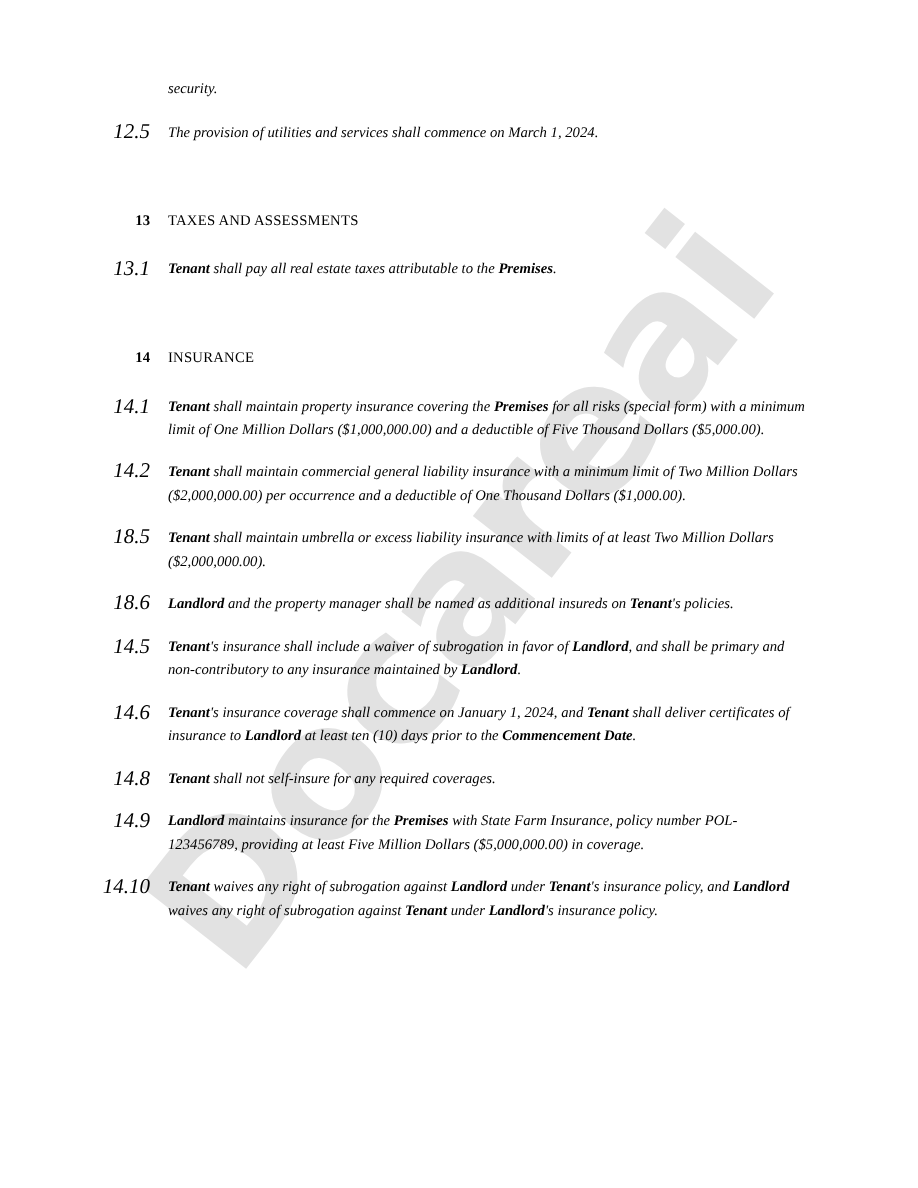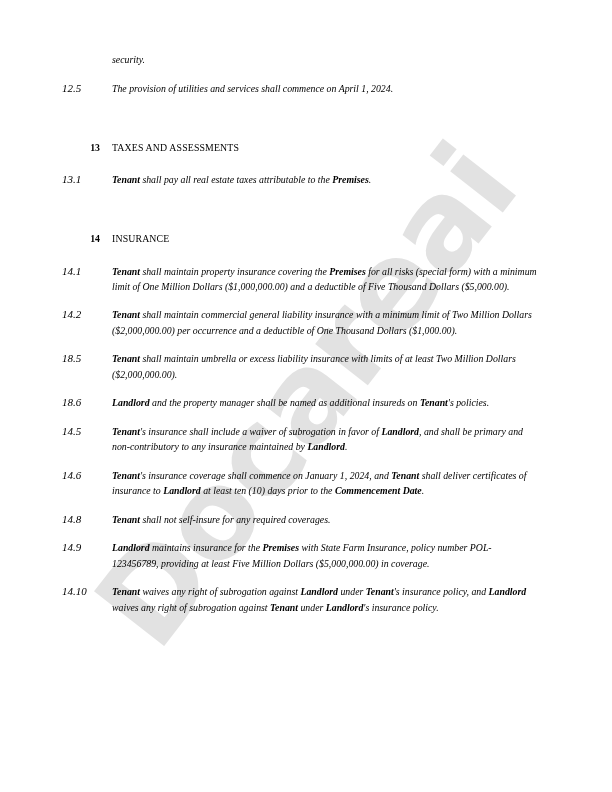--- a/index.html
+++ b/index.html
@@ -55,21 +55,22 @@
 
   .block {
     display: flex;
     align-items: flex-start;
     margin-bottom: 13.5px;
     font-style: italic;
   }
   .num {
     width: 38px;
     flex: 0 0 38px;
-    font-size: 11px;
+    text-align: right;
+    font-size: 14px;
     line-height: 15.2px;
     padding-right: 0;
   }
   .txt {
     flex: 1 1 auto;
     padding-left: 12px;
     font-size: 9.8px;
     line-height: 15.2px;
     text-align: left;
   }
@@ -111,21 +112,21 @@
     <div class="watermark-text">Docareai</div>
   </div>
 
   <div class="content">
       <div class="block cont">
         <div class="num"></div>
         <div class="txt">security.</div>
       </div>
       <div class="block">
         <div class="num">12.5</div>
-        <div class="txt">The provision of utilities and services shall commence on April 1, 2024.</div>
+        <div class="txt">The provision of utilities and services shall commence on March 1, 2024.</div>
       </div>
       <div class="heading">
         <div class="num">13</div>
         <div class="txt">TAXES AND ASSESSMENTS</div>
       </div>
       <div class="block">
         <div class="num">13.1</div>
         <div class="txt"><b>Tenant</b> shall pay all real estate taxes attributable to the <b>Premises</b>.</div>
       </div>
       <div class="heading">

